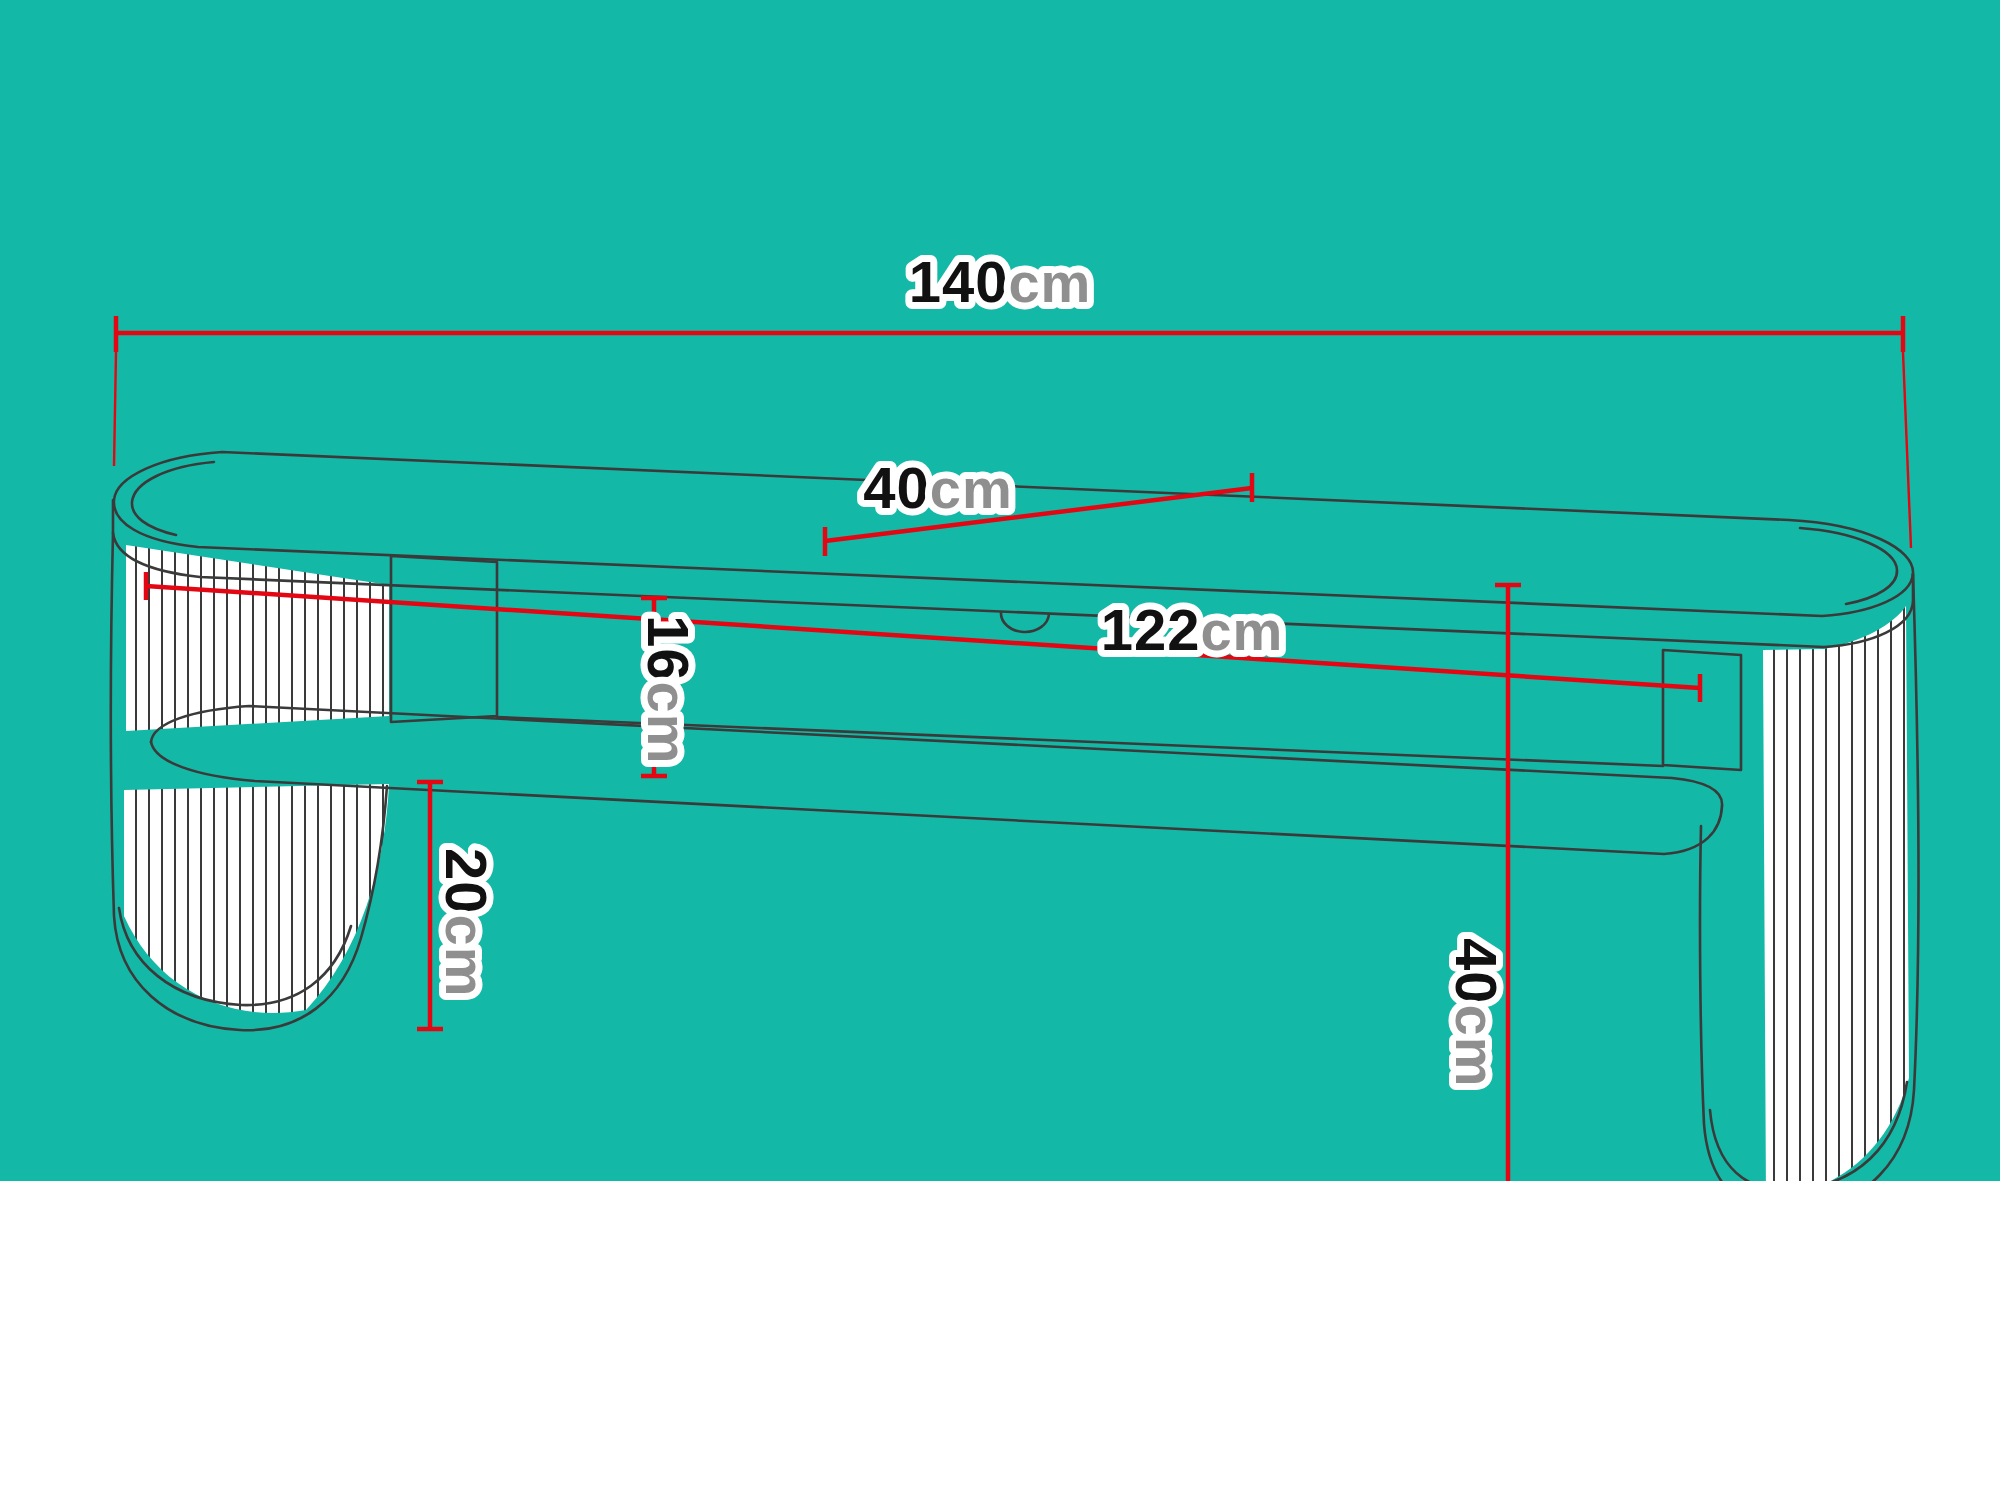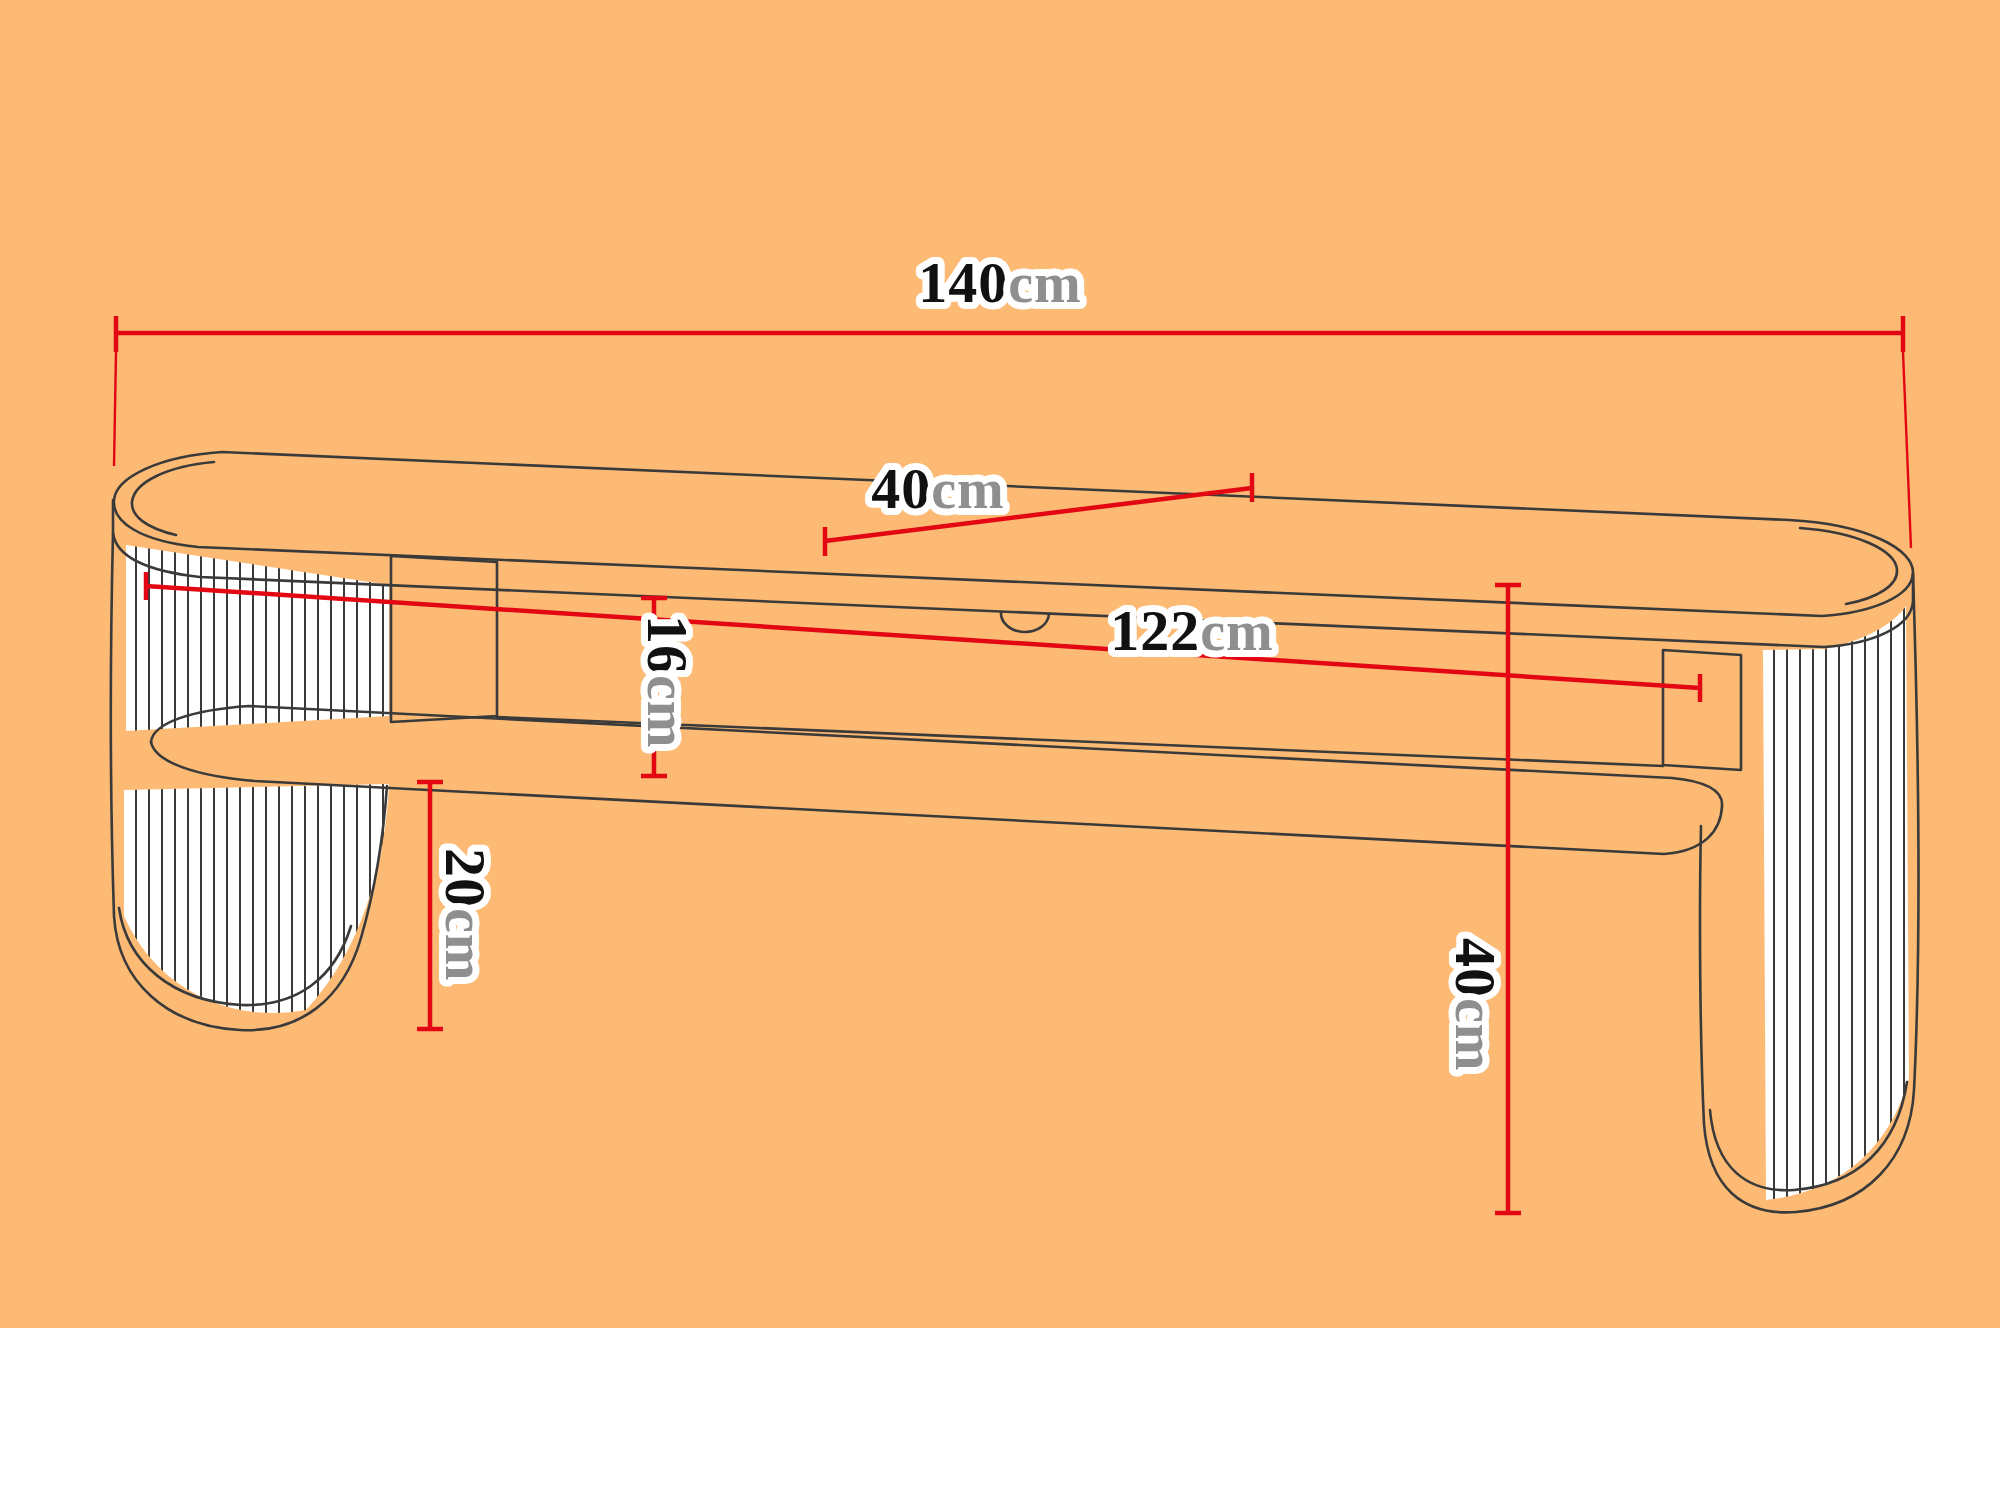--- a/index.html
+++ b/index.html
@@ -1,17 +1,17 @@
 <!DOCTYPE html>
 <html><head>
 <meta charset="utf-8">
 <style>
   html,body{margin:0;padding:0;background:#ffffff;}
-  .stage{position:relative;width:2000px;height:1328px;background:#fdba74;
-         font-family:Liberation Serif, serif;overflow:hidden;}
+  .stage{position:relative;width:2000px;height:1181px;background:#14b8a6;
+         font-family:Liberation Sans, sans-serif;overflow:hidden;}
   svg{display:block;}
   .ink path{stroke:#3a3a3a;stroke-width:2.6;fill:none;stroke-linecap:round;stroke-linejoin:round;}
   .red path{stroke:#e30613;stroke-width:4.5;fill:none;stroke-linecap:butt;}
   .red path.ext{stroke-width:2.4;}
   .flute-fill{stroke:none;}
   text.dim-label{paint-order:stroke;stroke:#ffffff;stroke-width:14px;stroke-linejoin:round;letter-spacing:1px;}
   .num{font-weight:bold;fill:#111111;font-size:58px;}
   .unit{font-weight:bold;fill:#8f8f8f;font-size:56px;}
 </style>
 </head>

